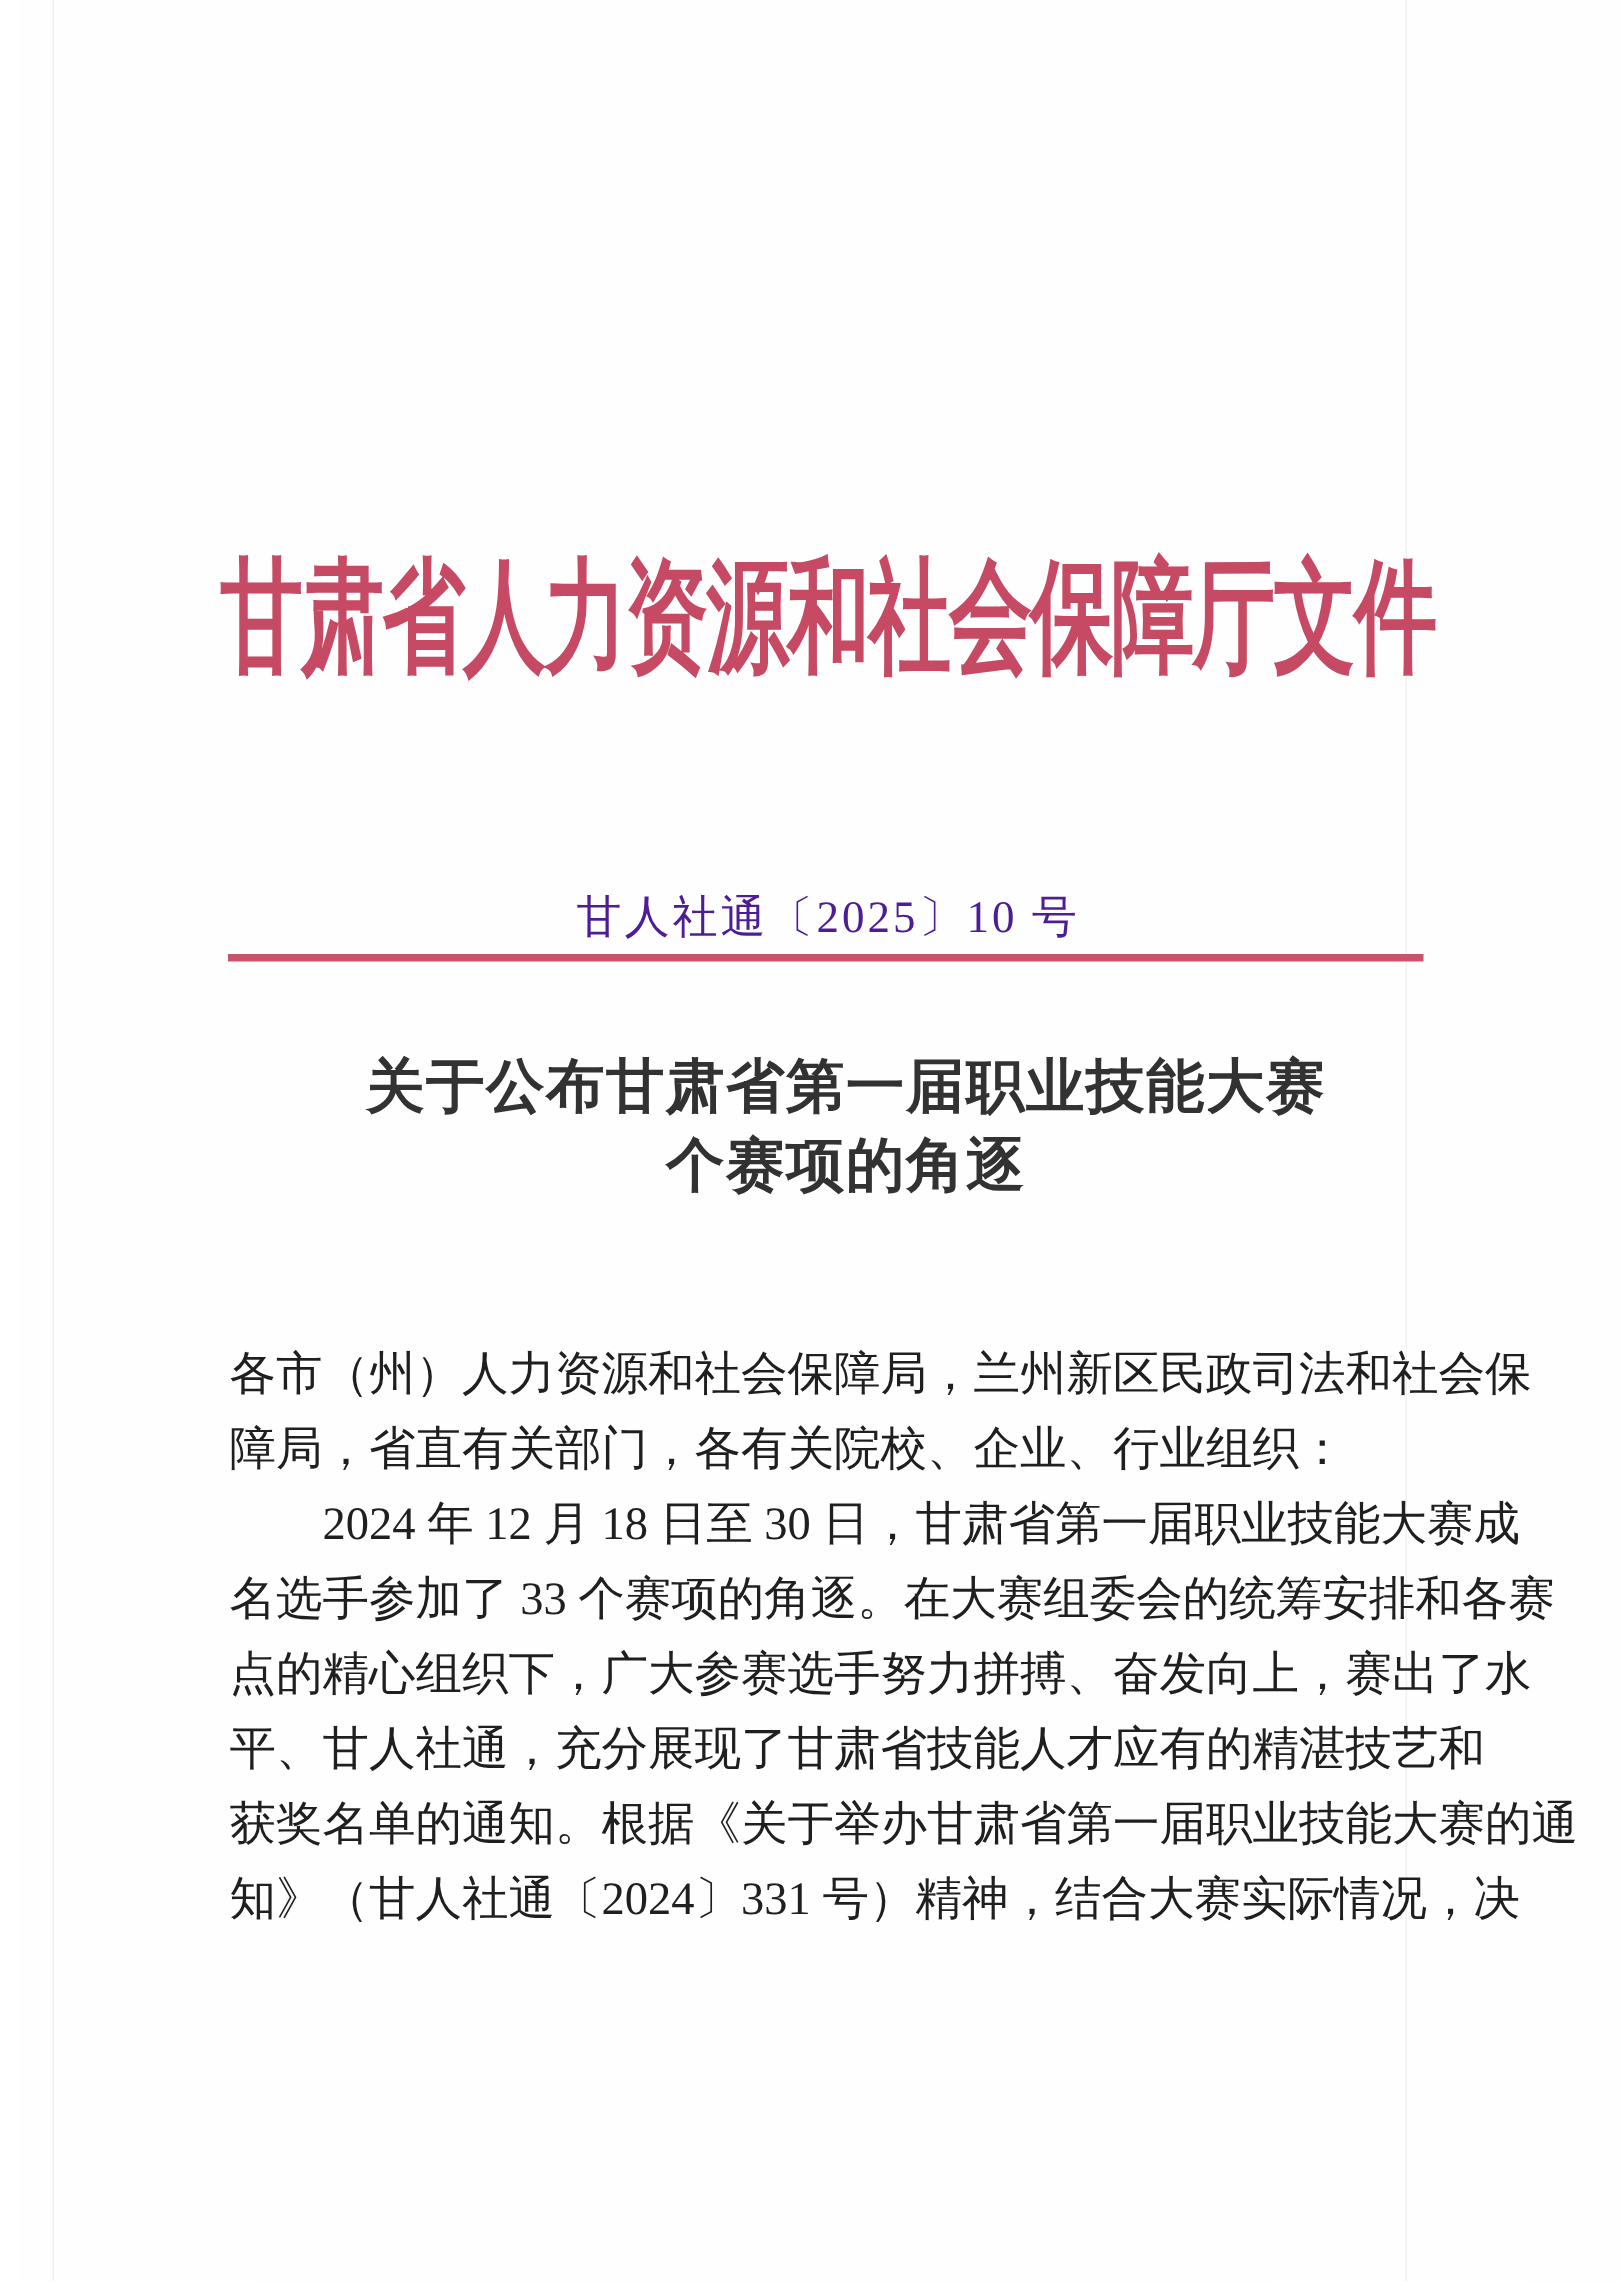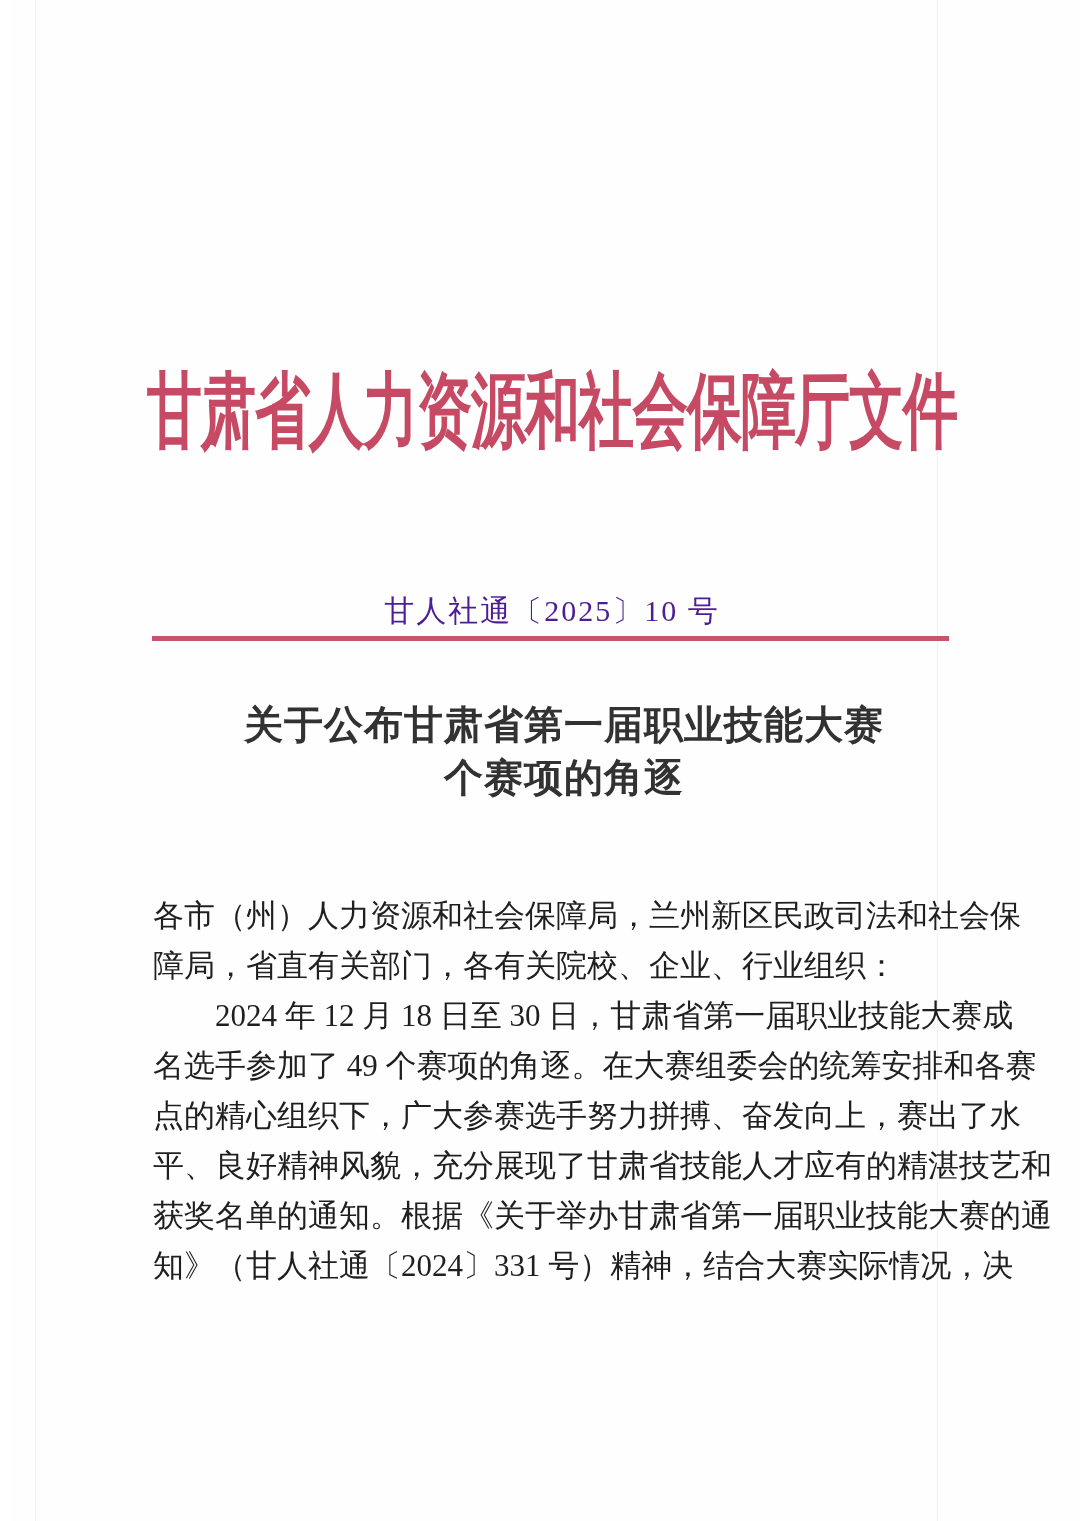--- a/index.html
+++ b/index.html
@@ -101,20 +101,20 @@
 
   <div class="doc-title">
     <div>关于公布甘肃省第一届职业技能大赛</div>
     <div>个赛项的角逐</div>
   </div>
 
   <div class="body-text">
       <div class="body-line">各市（州）人力资源和社会保障局，兰州新区民政司法和社会保</div>
       <div class="body-line">障局，省直有关部门，各有关院校、企业、行业组织：</div>
       <div class="body-line">　　2024 年 12 月 18 日至 30 日，甘肃省第一届职业技能大赛成</div>
-      <div class="body-line">名选手参加了 49 个赛项的角逐。在大赛组委会的统筹安排和各赛</div>
+      <div class="body-line">名选手参加了 33 个赛项的角逐。在大赛组委会的统筹安排和各赛</div>
       <div class="body-line">点的精心组织下，广大参赛选手努力拼搏、奋发向上，赛出了水</div>
-      <div class="body-line">平、良好精神风貌，充分展现了甘肃省技能人才应有的精湛技艺和</div>
+      <div class="body-line">平、甘人社通，充分展现了甘肃省技能人才应有的精湛技艺和</div>
       <div class="body-line">获奖名单的通知。根据《关于举办甘肃省第一届职业技能大赛的通</div>
       <div class="body-line">知》（甘人社通〔2024〕331 号）精神，结合大赛实际情况，决</div>
     </div>
 
 </div>
 
 </body></html>

